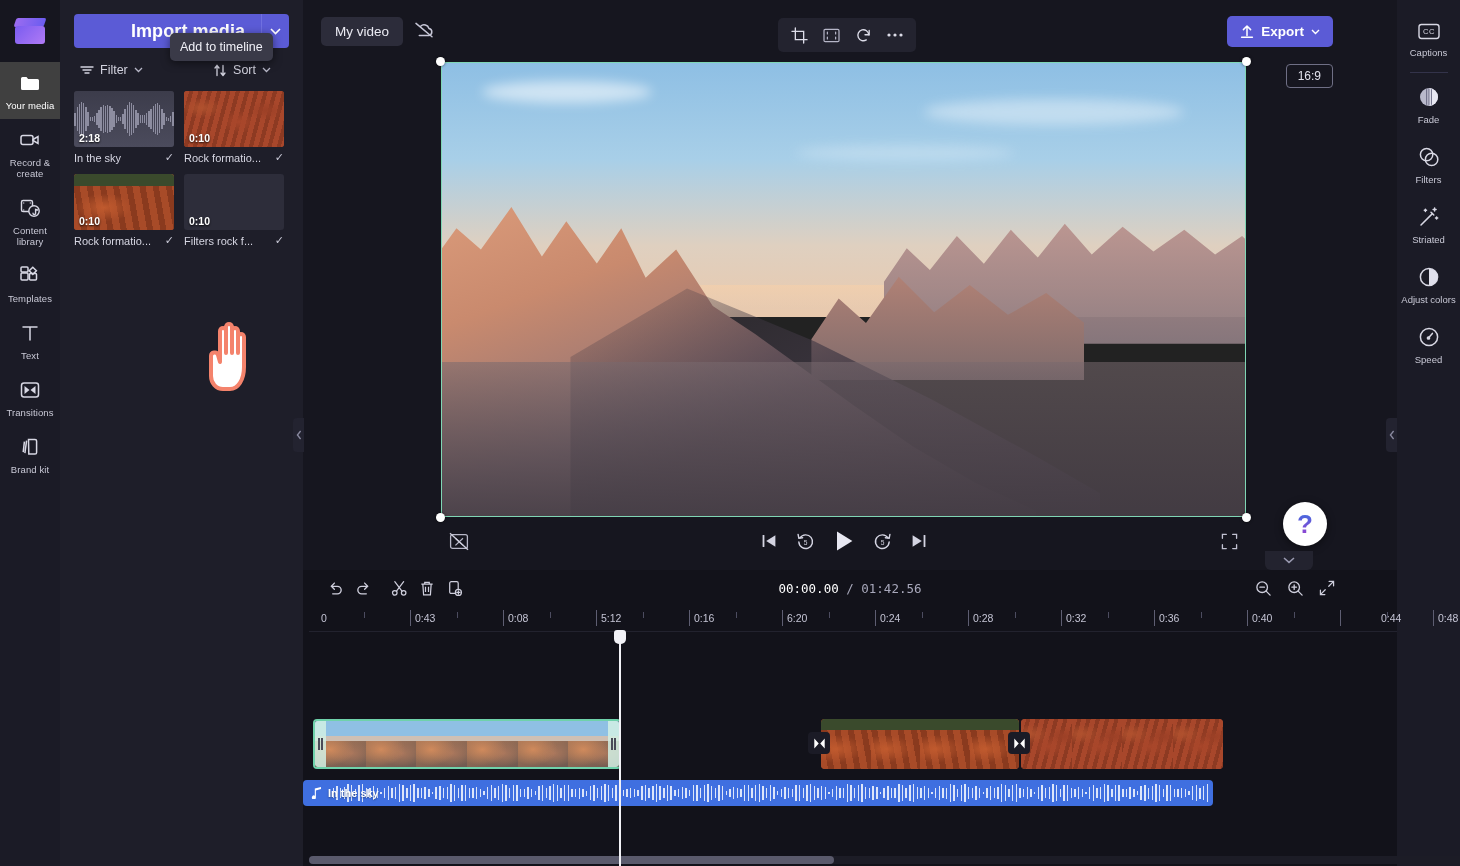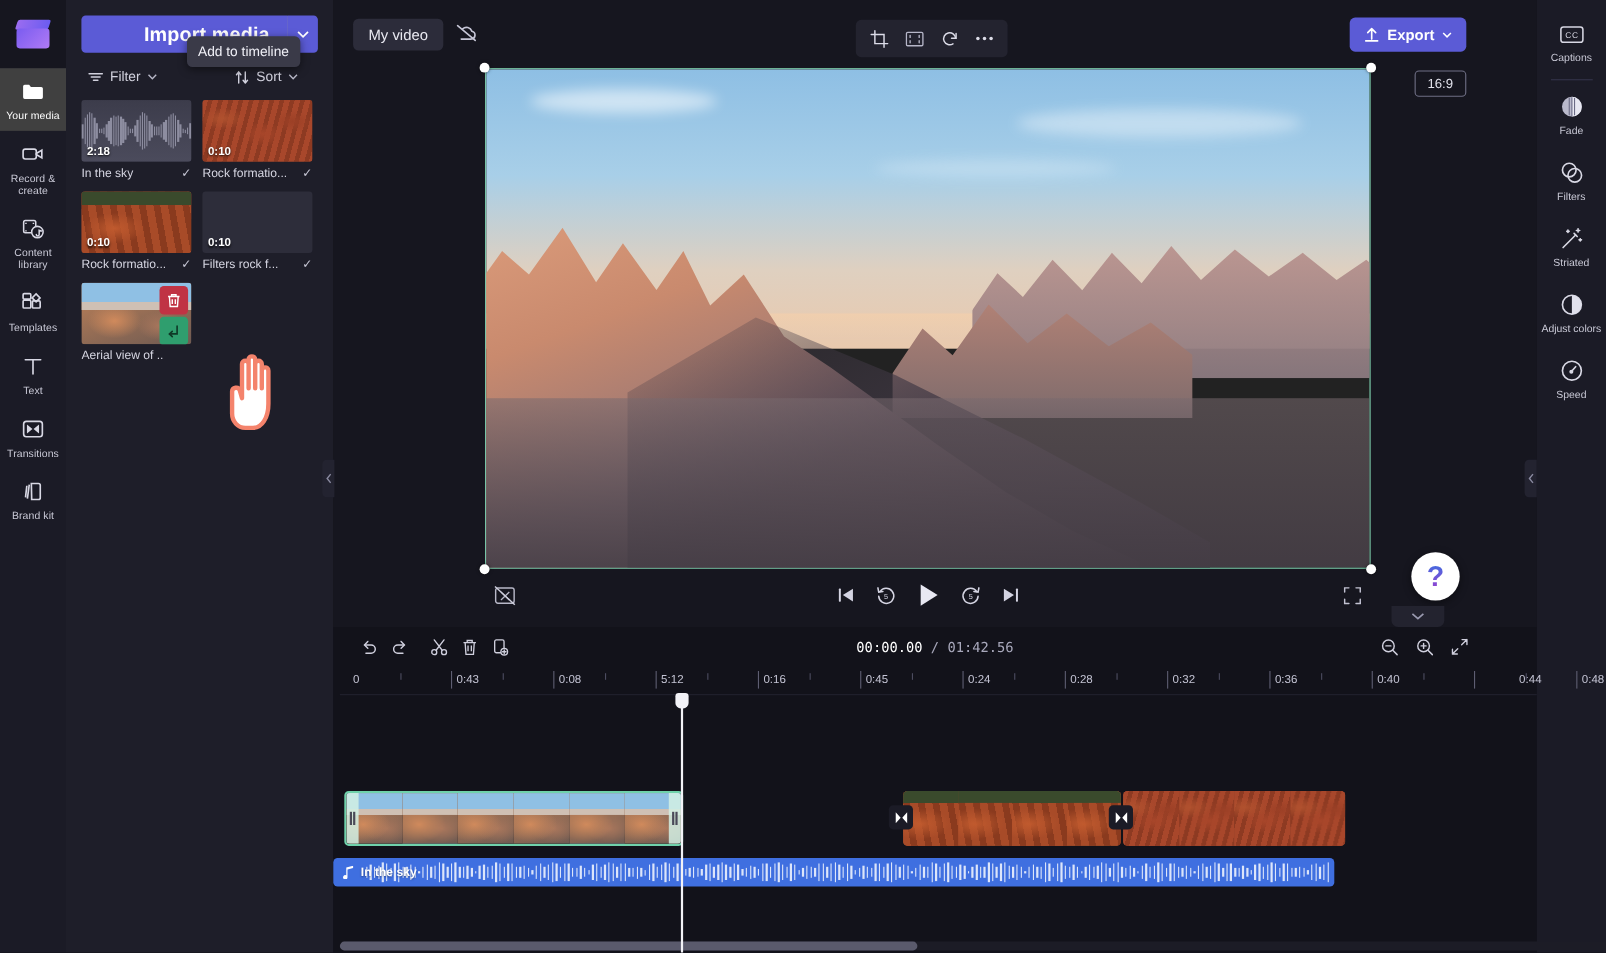--- a/index.html
+++ b/index.html
@@ -562,40 +562,20 @@
         <div class="thumb">
           <div class="art-striated"></div>
           <span class="dur">0:10</span>
         </div>
         <div class="m-name-row">
           <span class="m-name">Filters rock f...</span>
           <span class="chk">✓</span>
         </div>
       </div>
 
-      <div class="media-item">
-        <div class="thumb">
-          <div class="art-aerial"></div>
-          <div class="hover-actions">
-            <div class="act-del">
-              <svg width="14" height="15" viewBox="0 0 14 15" fill="none" stroke="#fff" stroke-width="1.3">
-                <path d="M1.8 3.5h10.4M5 3.5V2h4v1.5M3 3.5l.7 9.2h6.6l.7-9.2M5.6 6v4.4M8.4 6v4.4"></path>
-              </svg>
-            </div>
-            <div class="act-add">
-              <svg width="14" height="14" viewBox="0 0 14 14" fill="none" stroke="#0f3a28" stroke-width="1.5" stroke-linecap="round">
-                <path d="M10 2.5v7H3.2M5.6 7.2L3 9.6l2.6 2.4"></path>
-              </svg>
-            </div>
-          </div>
-        </div>
-        <div class="m-name-row">
-          <span class="m-name">Aerial view of ..</span>
-        </div>
-      </div>
     </div>
 
     <div class="tooltip">Add to timeline</div>
 
     <svg class="cursor-hand" viewBox="0 0 66 80">
       <path d="M20 74c-7 0-12-6-12-13V41c0-4 6-5 7-1l2 7V16c0-4 6-4 6 0v22V12c0-4 6-4 6 0v26V16c0-4 6-4 6 0v22V22c0-4 6-4 6 0v30c0 13-6 22-14 22z" fill="#fff" stroke="#f4836c" stroke-width="4" stroke-linejoin="round"></path>
     </svg>
   </div>
 
   <div class="stage">
@@ -802,21 +782,21 @@
           <div class="tick-major" style="left: 8px; border-left: none;">0</div>
           <div class="tick-minor" style="left: 54.5px;"></div>
           <div class="tick-major" style="left: 101px;">0:43</div>
           <div class="tick-minor" style="left: 147.5px;"></div>
           <div class="tick-major" style="left: 194px;">0:08</div>
           <div class="tick-minor" style="left: 240.5px;"></div>
           <div class="tick-major" style="left: 287px;">5:12</div>
           <div class="tick-minor" style="left: 333.5px;"></div>
           <div class="tick-major" style="left: 380px;">0:16</div>
           <div class="tick-minor" style="left: 426.5px;"></div>
-          <div class="tick-major" style="left: 473px;">0:45</div>
+          <div class="tick-major" style="left: 473px;">6:20</div>
           <div class="tick-minor" style="left: 519.5px;"></div>
           <div class="tick-major" style="left: 566px;">0:24</div>
           <div class="tick-minor" style="left: 612.5px;"></div>
           <div class="tick-major" style="left: 659px;">0:28</div>
           <div class="tick-minor" style="left: 705.5px;"></div>
           <div class="tick-major" style="left: 752px;">0:32</div>
           <div class="tick-minor" style="left: 798.5px;"></div>
           <div class="tick-major" style="left: 845px;">0:36</div>
           <div class="tick-minor" style="left: 891.5px;"></div>
           <div class="tick-major" style="left: 938px;">0:40</div>

